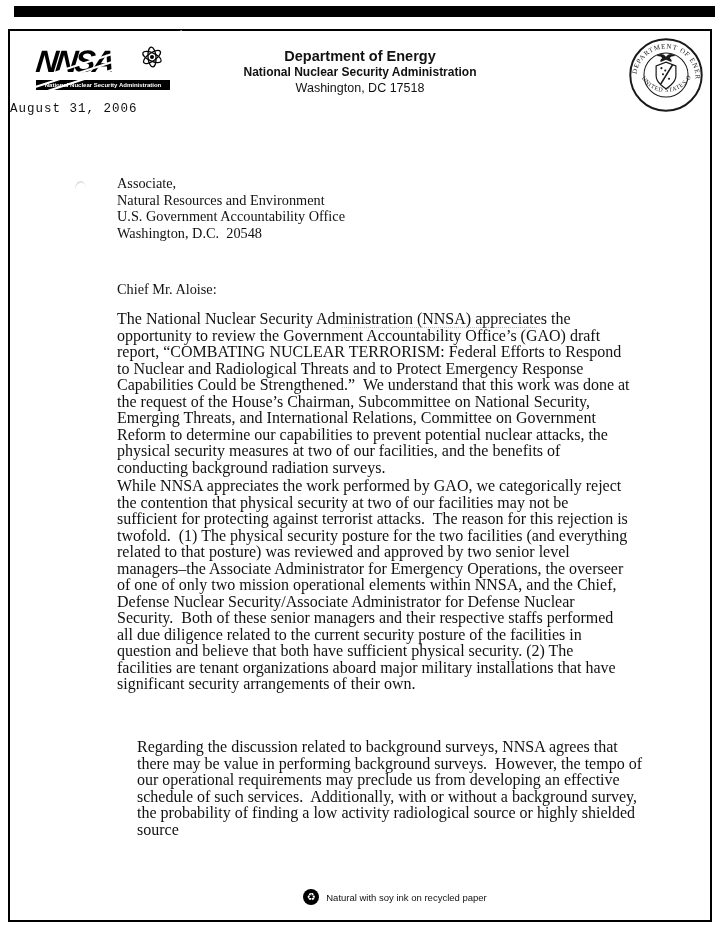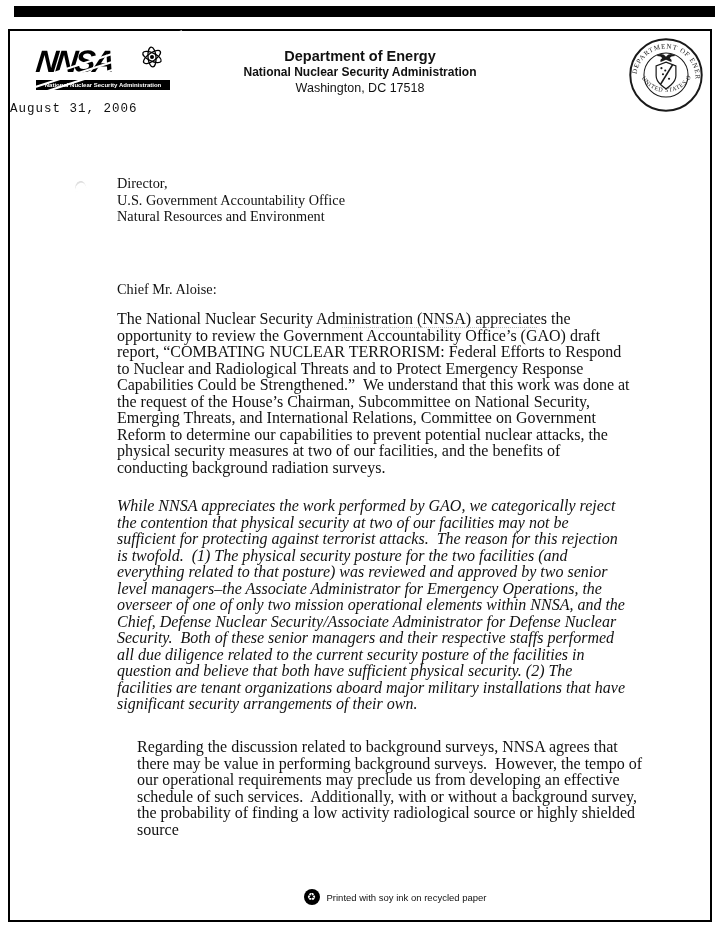--- a/index.html
+++ b/index.html
@@ -33,21 +33,21 @@
   .doe-seal{position:absolute;left:618px;top:6px;}
 
   
   .pencil-mark{position:absolute;left:64px;top:150px;width:12px;height:8px;
     border-top:2px solid #999;border-radius:60% 40% 0 0/100% 80% 0 0;opacity:.3;transform:rotate(-12deg);}
   .recipient{position:absolute;left:107px;top:144px;font-size:14.3px;line-height:16.5px;}
   .salutation{position:absolute;left:107px;top:250px;font-size:14.3px;}
   .para{position:absolute;left:107px;width:514px;font-size:16px;line-height:16.5px;
     margin:0;text-align:left;}
   .para.p1{top:280px;}
-  .para.p2{top:467px;font-style:italic;}
+  .para.p2{top:447px;}
   .para.p3{top:708px;margin-left:20px;}
   .underline-artifact{position:absolute;left:225px;top:15px;width:195px;height:1px;
     border-bottom:1px dotted #8a8a8a;opacity:.55;}
 
   
   .footer{position:absolute;left:0;top:858px;width:100%;display:flex;justify-content:center;
     align-items:center;gap:7px;padding-left:70px;box-sizing:border-box;}
   .recycle-circle{width:16px;height:16px;border-radius:50%;background:#000;color:#fff;
     display:flex;align-items:center;justify-content:center;font-family:"DejaVu Sans",sans-serif;
     font-size:10px;line-height:16px;}
@@ -104,33 +104,34 @@
       <path d="M59 36 L43 62" stroke="#1a1a1a" stroke-width="2.2"></path>
       <circle cx="44" cy="41" r="1.4" fill="#1a1a1a"></circle>
       <circle cx="49" cy="44" r="1.4" fill="#1a1a1a"></circle>
       <circle cx="46" cy="49" r="1.4" fill="#1a1a1a"></circle>
       <circle cx="54" cy="55" r="1.4" fill="#1a1a1a"></circle>
     </svg>
 
     <div class="pencil-mark"></div>
 
     <div class="recipient">
-      <div>Director,</div>
+      <div>Associate,</div>
+      <div>Natural Resources and Environment</div>
       <div>U.S. Government Accountability Office</div>
-      <div>Natural Resources and Environment</div>
+      <div>Washington, D.C.&nbsp; 20548</div>
     </div>
 
     <div class="salutation">Chief Mr. Aloise:</div>
 
     <p class="para p1">The National Nuclear Security Administration (NNSA) appreciates the opportunity to review the Government Accountability Office’s (GAO) draft report, “COMBATING NUCLEAR TERRORISM: Federal Efforts to Respond to Nuclear and Radiological Threats and to Protect Emergency Response Capabilities Could be Strengthened.”&nbsp; We understand that this work was done at the request of the House’s Chairman, Subcommittee on National Security, Emerging Threats, and International Relations, Committee on Government Reform to determine our capabilities to prevent potential nuclear attacks, the physical security measures at two of our facilities, and the benefits of conducting background radiation surveys.</p>
     <div class="para p1" style="height:0;">
       <div class="underline-artifact"></div>
     </div>
     <p class="para p2">While NNSA appreciates the work performed by GAO, we categorically reject the contention that physical security at two of our facilities may not be sufficient for protecting against terrorist attacks.&nbsp; The reason for this rejection is twofold.&nbsp; (1) The physical security posture for the two facilities (and everything related to that posture) was reviewed and approved by two senior level managers–the Associate Administrator for Emergency Operations, the overseer of one of only two mission operational elements within NNSA, and the Chief, Defense Nuclear Security/Associate Administrator for Defense Nuclear Security.&nbsp; Both of these senior managers and their respective staffs performed all due diligence related to the current security posture of the facilities in question and believe that both have sufficient physical security. (2) The facilities are tenant organizations aboard major military installations that have significant security arrangements of their own.</p>
     <p class="para p3">Regarding the discussion related to background surveys, NNSA agrees that there may be value in performing background surveys.&nbsp; However, the tempo of our operational requirements may preclude us from developing an effective schedule of such services.&nbsp; Additionally, with or without a background survey, the probability of finding a low activity radiological source or highly shielded source</p>
 
     <div class="footer">
       <div class="recycle-circle">♻</div>
-      <div class="footer-note">Printed with soy ink on recycled paper</div>
+      <div class="footer-note">Natural with soy ink on recycled paper</div>
     </div>
 
   </div>
 </div>
 
 </body></html>

